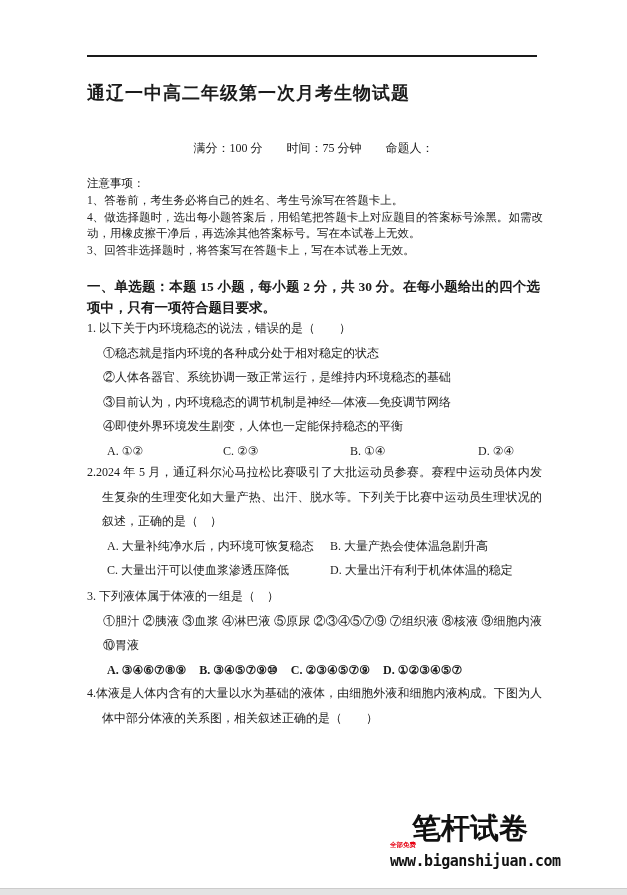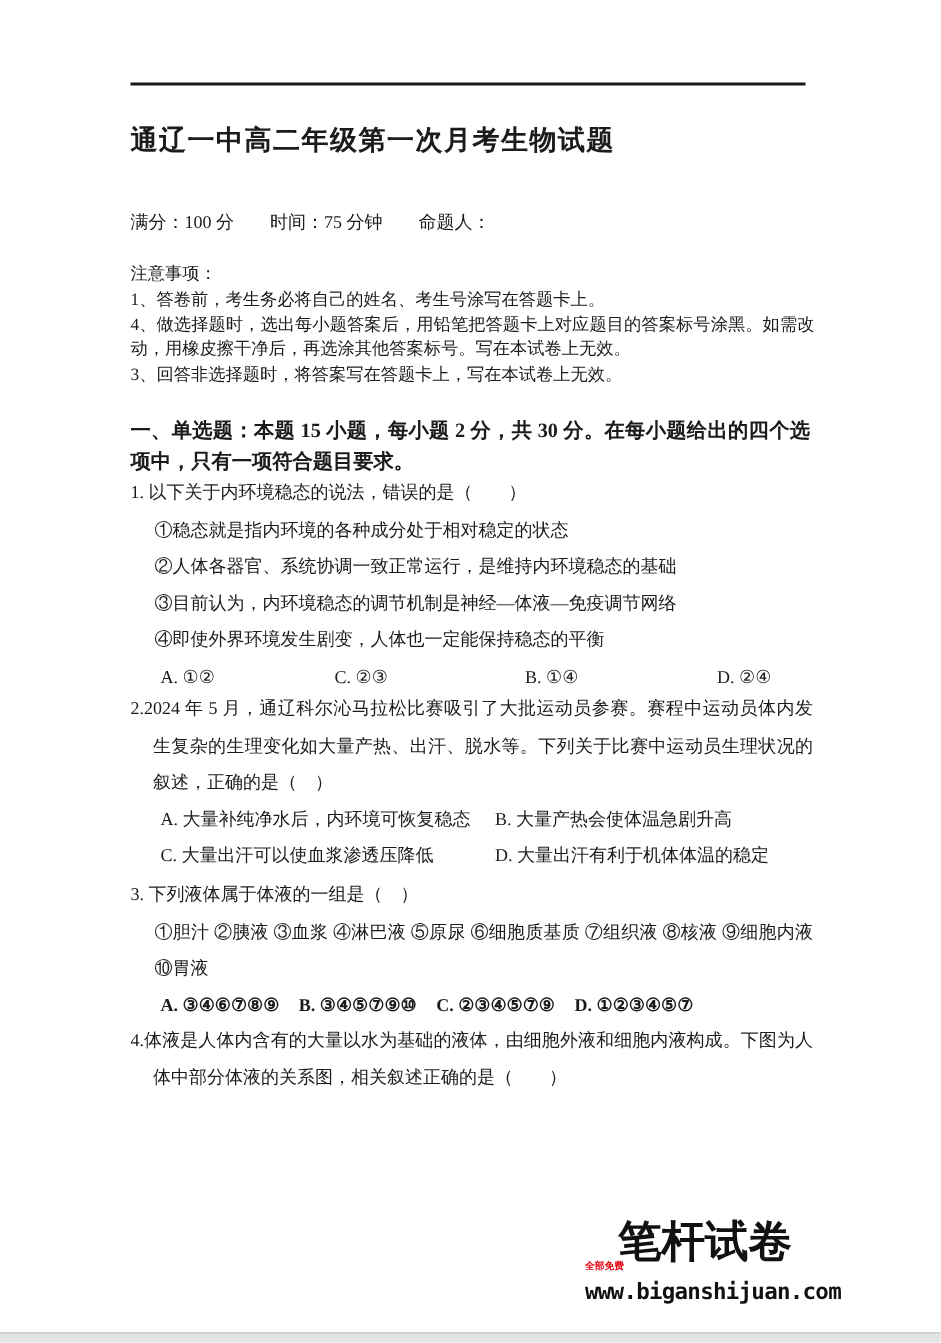--- a/index.html
+++ b/index.html
@@ -17,21 +17,21 @@
     position: absolute; left: 87px; top: 55px;
     width: 450px; height: 2px; background: #1a1a1a;
   }
   .doc-title {
     position: absolute; left: 87px; top: 81px; width: 453px;
     text-align: left; font-size: 18px; font-weight: bold;
     letter-spacing: 1px; white-space: nowrap;
   }
   .meta-line {
     position: absolute; left: 87px; top: 140px; width: 453px;
-    text-align: left; font-size: 12px; white-space: pre;
+    text-align: center; font-size: 12px; white-space: pre;
   }
   .notice {
     position: absolute; left: 87px; top: 175px; width: 456px;
     font-size: 11.5px; line-height: 16.8px; text-align: justify;
   }
   .section-heading {
     position: absolute; left: 87px; top: 276px; width: 453px;
     font-size: 13.5px; font-weight: bold; line-height: 21px;
     text-align: justify;
   }
@@ -112,21 +112,21 @@
     <div class="opt-grid-2">
       <span>A. 大量补纯净水后，内环境可恢复稳态</span>
       <span>B. 大量产热会使体温急剧升高</span>
       <span>C. 大量出汗可以使血浆渗透压降低</span>
       <span>D. 大量出汗有利于机体体温的稳定</span>
     </div>
   </div>
 
   <div class="qblock q3">
     <div class="stem">3. 下列液体属于体液的一组是（　）</div>
-    <div class="items-line">①胆汁 ②胰液 ③血浆 ④淋巴液 ⑤原尿 ⑥细胞质基质 ⑦组织液 ⑧核液 ⑨细胞内液 ⑩胃液</div>
+    <div class="items-line">①胆汁 ②胰液 ③血浆 ④淋巴液 ⑤原尿 ②③④⑤⑦⑨ ⑦组织液 ⑧核液 ⑨细胞内液 ⑩胃液</div>
     <div class="opt-row-flex">
       <span>A. ③④⑥⑦⑧⑨</span>
       <span>B. ③④⑤⑦⑨⑩</span>
       <span>C. ②③④⑤⑦⑨</span>
       <span>D. ①②③④⑤⑦</span>
     </div>
   </div>
 
   <div class="qblock q4">
     <div class="stem">4.体液是人体内含有的大量以水为基础的液体，由细胞外液和细胞内液构成。下图为人体中部分体液的关系图，相关叙述正确的是（　　）</div>

